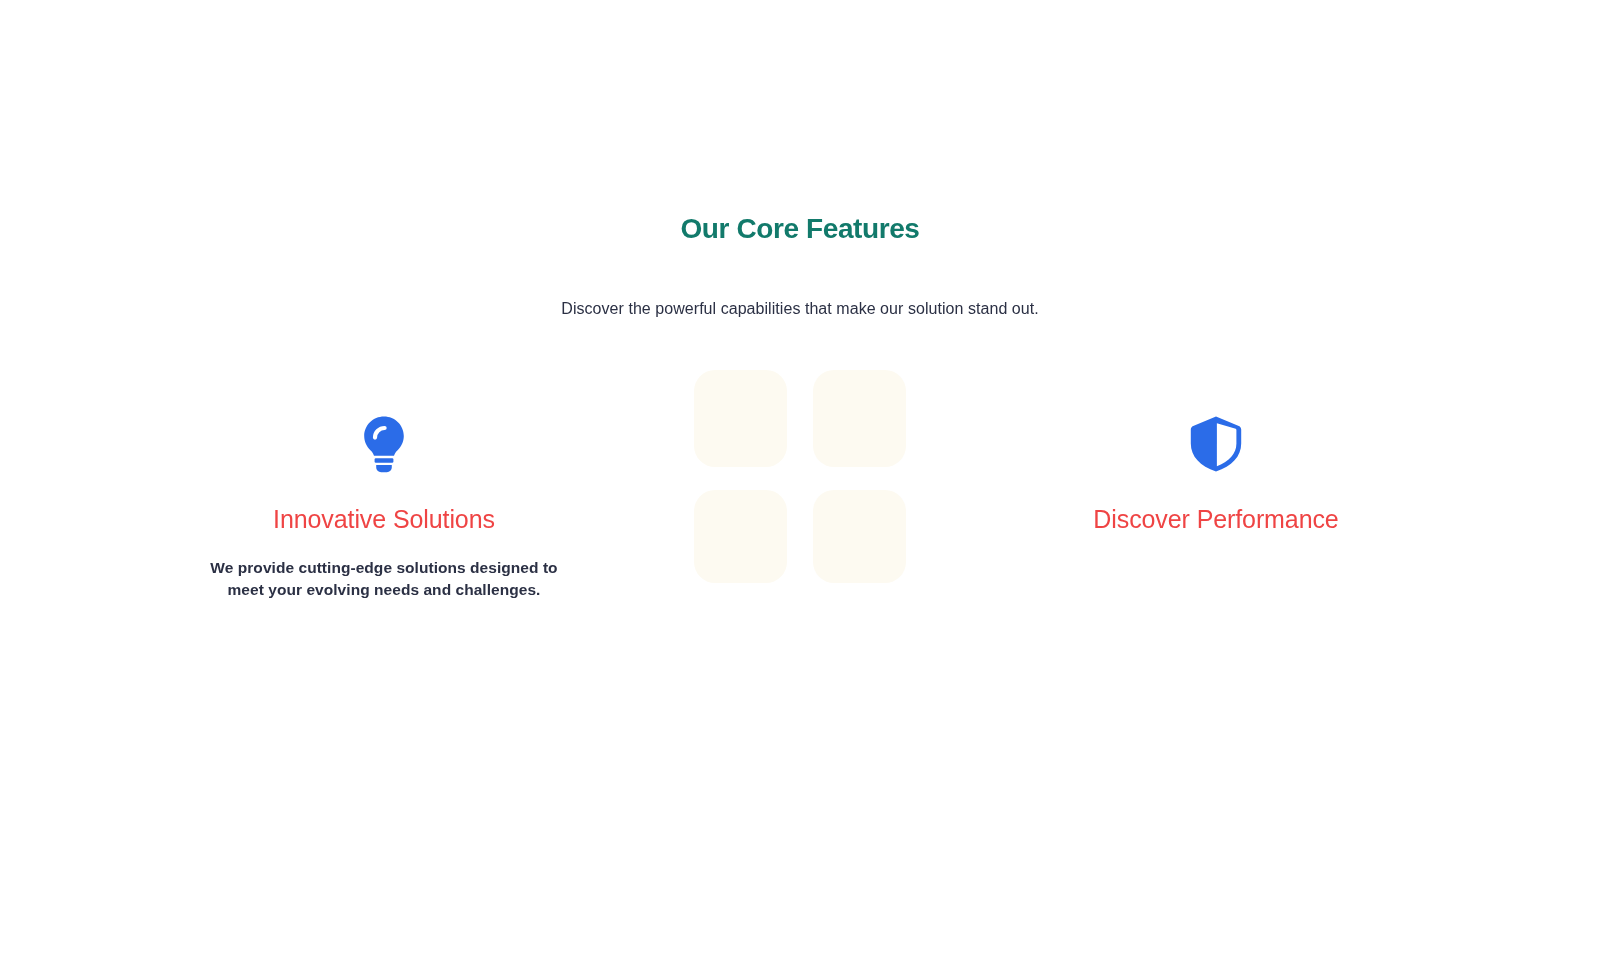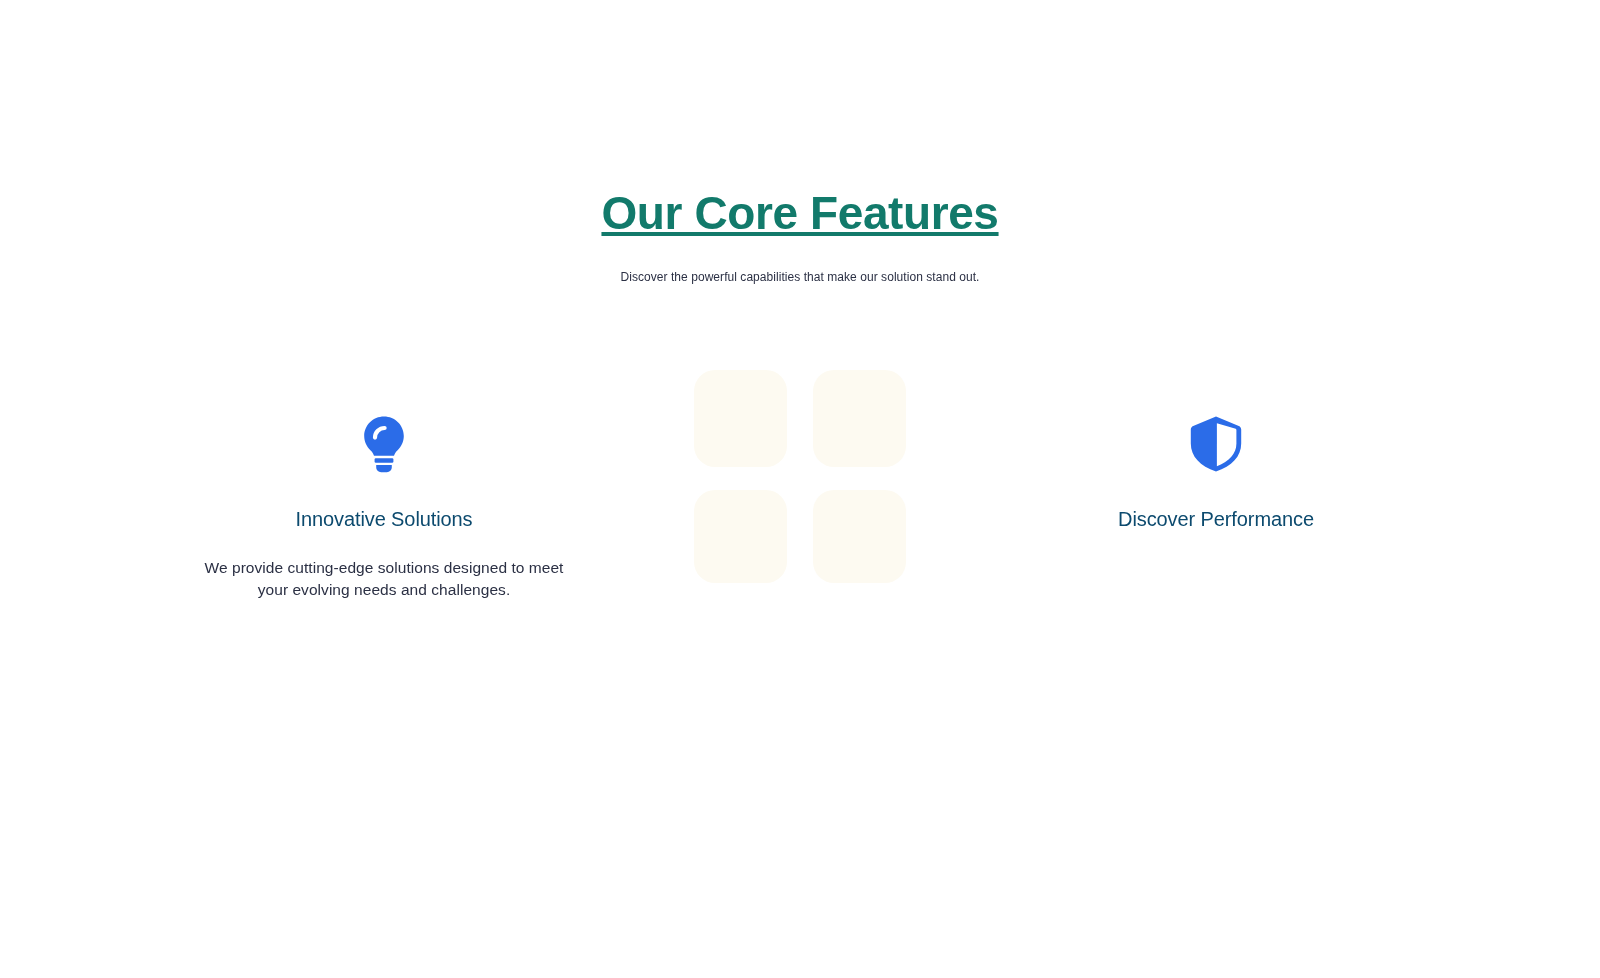--- a/index.html
+++ b/index.html
@@ -26,34 +26,33 @@
   
   .section-header {
     position: absolute;
     left: 0;
     top: 190px;
     width: 1600px;
     text-align: center;
   }
 
   .section-title {
-    margin: 0;
-    font-size: 46px;
+    margin: 16px;
+    font-size: 28px;
     line-height: 46px;
     font-weight: 700;
     letter-spacing: -0.4px;
     color: #127A6B;
     font-family: "Liberation Sans", sans-serif;
-    text-decoration: underline;
   }
 
   .section-subtitle {
     margin: 0;
     padding-top: 29px;
-    font-size: 12px;
+    font-size: 16px;
     line-height: 24px;
     font-weight: 400;
     color: #2B3044;
     letter-spacing: 0.05px;
   }
 
   
   .features-grid {
     position: absolute;
     left: 176px;
@@ -80,34 +79,34 @@
     width: 64px;
     height: 64px;
     margin-top: 54px;
   }
 
   .feature-icon svg { display: block; }
 
   .feature-title {
     margin: 0;
     padding-top: 26px;
-    font-size: 20px;
+    font-size: 25px;
     line-height: 34px;
     font-weight: 400;
-    color: #0c4a6e;
+    color: #ef4444;
     letter-spacing: -0.1px;
   }
 
   .feature-desc {
     margin: 0;
     padding-top: 21px;
     max-width: 490px;
     font-size: 15.5px;
     line-height: 22px;
-    font-weight: 400;
+    font-weight: 700;
     color: #2B3044;
     letter-spacing: 0.05px;
   }
 
   
   .placeholder-card {
     padding: 0;
     justify-content: flex-start;
   }
 

